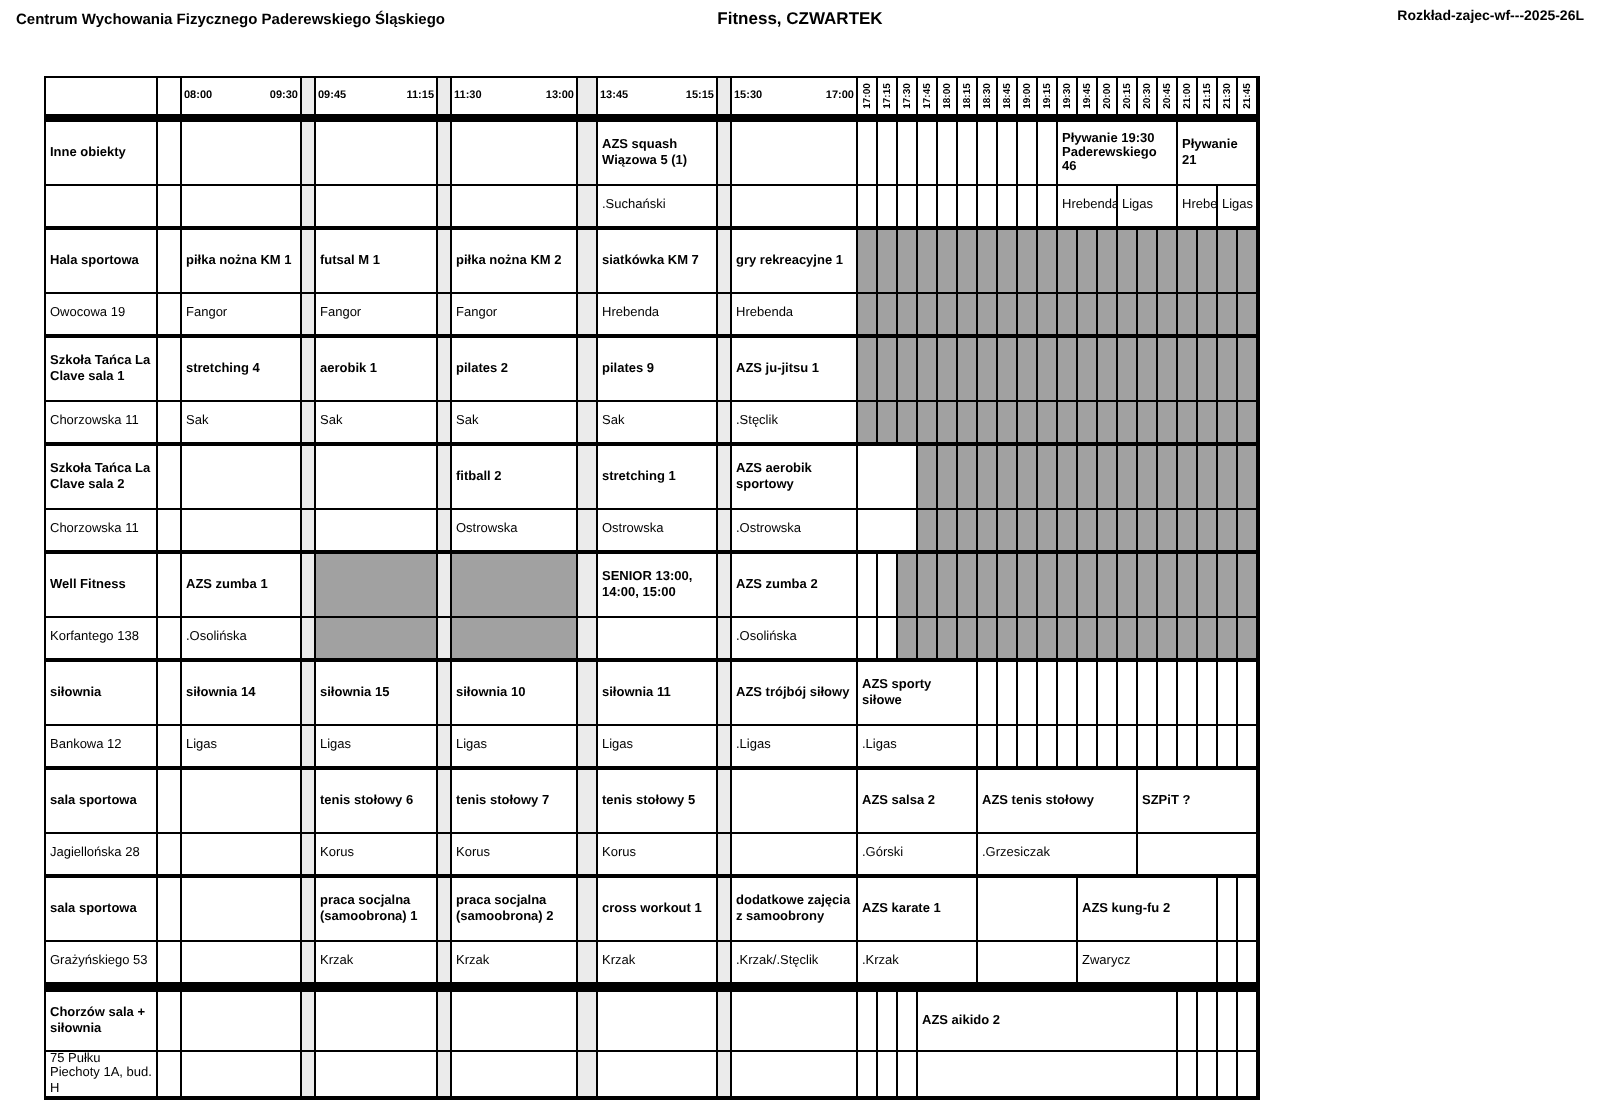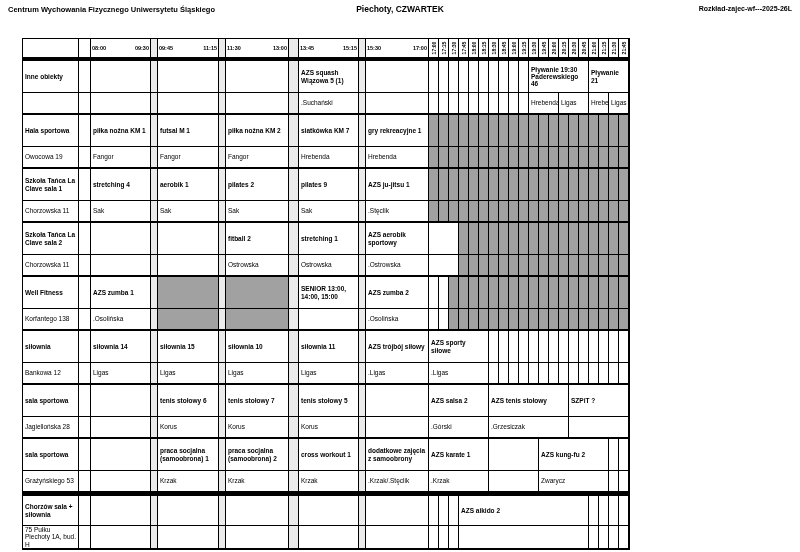--- a/index.html
+++ b/index.html
@@ -28,22 +28,22 @@
          font-size:5.5px;font-weight:bold;display:flex;align-items:center;padding:0 1px;}
   .hwide{justify-content:space-between;}
   .hnarrow{position:relative;padding:0;}
   .hnarrow span{position:absolute;left:50%;top:50%;
                 transform:translate(-50%,-50%) rotate(-90deg);
                 font-size:5px;white-space:nowrap;}
 </style>
 </head>
 <body>
 
-<div class="title" id="t-left">Centrum Wychowania Fizycznego Uniwersytetu Śląskiego</div>
-<div class="title" id="t-center">Piechoty, CZWARTEK</div>
+<div class="title" id="t-left">Centrum Wychowania Fizycznego Paderewskiego Śląskiego</div>
+<div class="title" id="t-center">Fitness, CZWARTEK</div>
 <div class="title" id="t-right">Rozkład-zajec-wf---2025-26L</div>
 
 <div id="ttable">
     <div class="grid hdr">
       <div class="hcell" style="grid-area: 1 / 1 / auto / span 1;"></div>
       <div class="hcell" style="grid-area: 1 / 2 / auto / span 1;"></div>
       <div class="hcell hwide" style="grid-area: 1 / 3 / auto / span 1;">
         <span>08:00</span>
         <span>09:30</span>
       </div>

